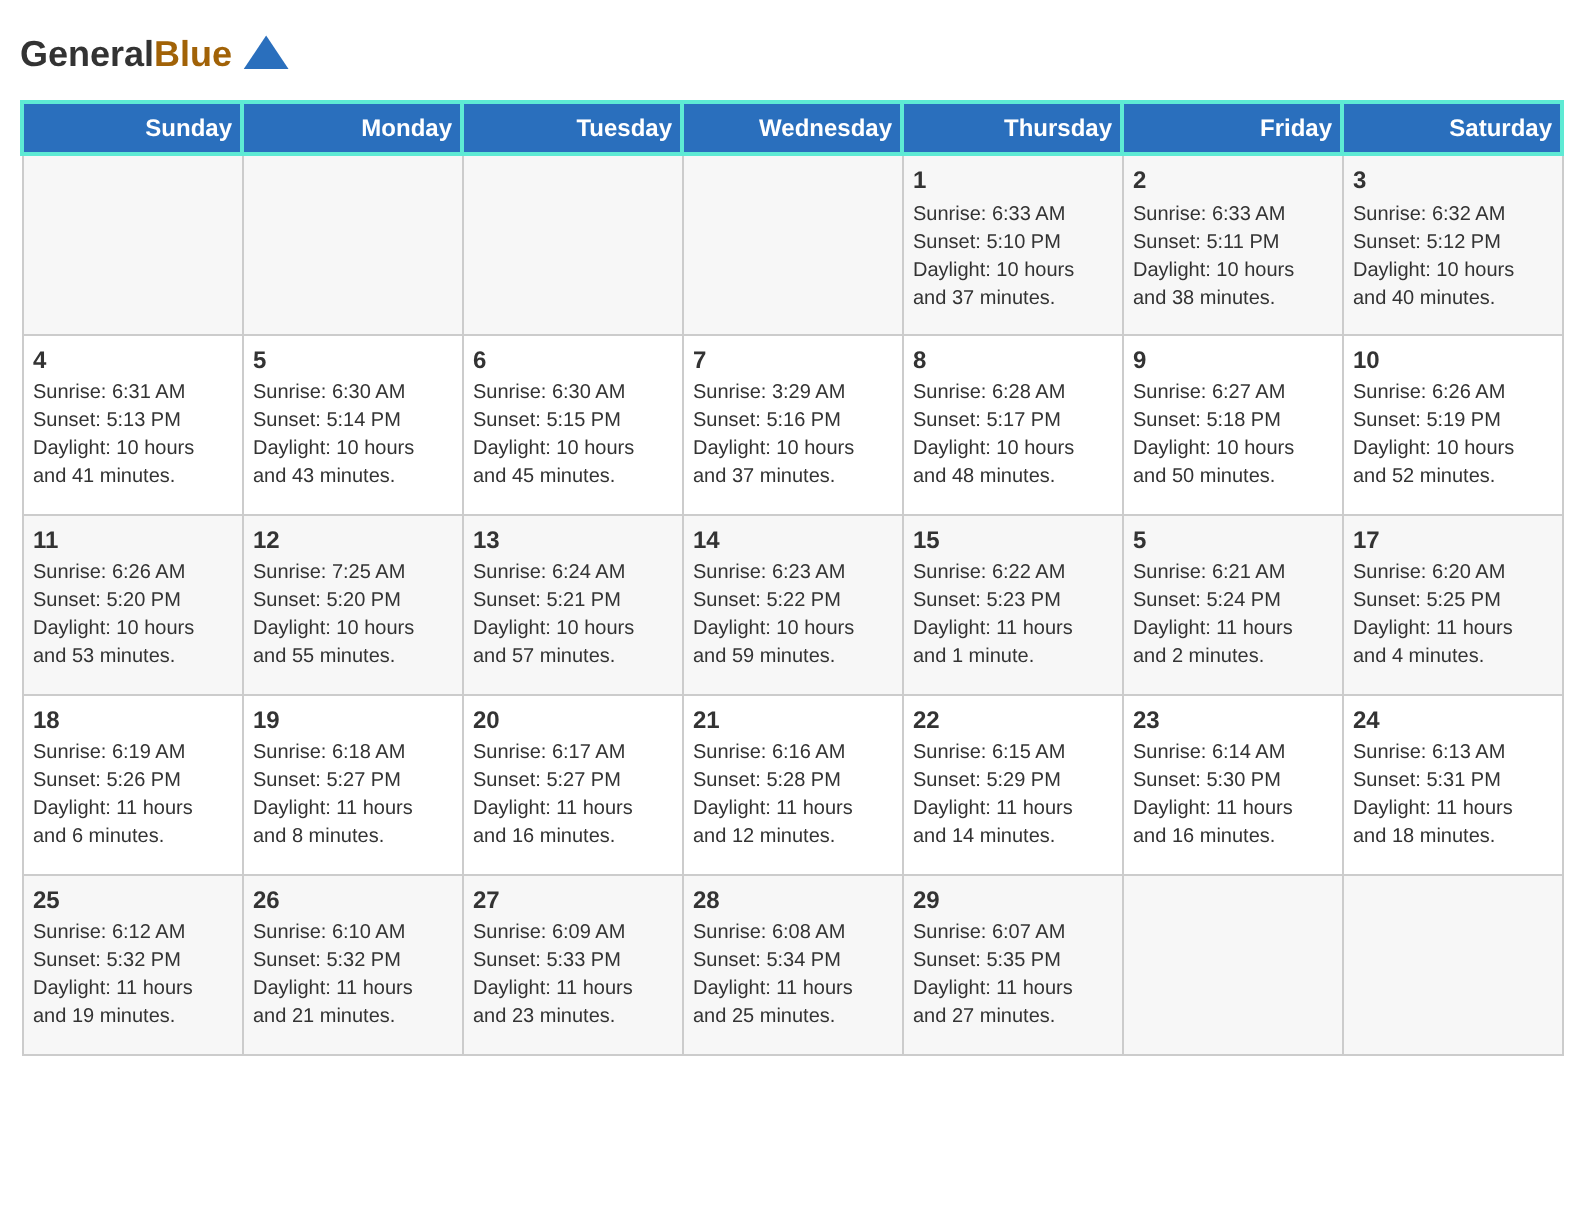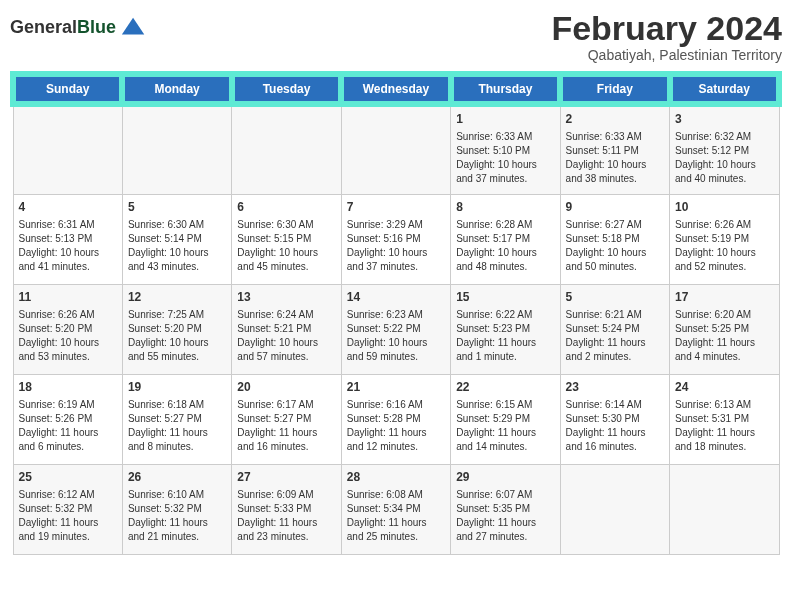--- a/index.html
+++ b/index.html
@@ -26,21 +26,21 @@
       line-height: 1.1;
     }
     .logo-general {
       font-size: 18px;
       font-weight: bold;
       color: #333;
     }
     .logo-blue {
       font-size: 18px;
       font-weight: bold;
-      color: #14532d;
+      color: #a16207;
     }
     .logo-icon {
       width: 28px;
       height: 28px;
       margin-left: 4px;
     }
     .title-section {
       text-align: right;
     }
     .month-title {
@@ -57,23 +57,23 @@
       width: 100%;
       border-collapse: collapse;
       font-size: 10.5px;
     }
     thead tr {
       background-color: #2a6fbd;
       color: #fff;
     }
     thead th {
       padding: 5px 4px;
-      text-align: center;
+      text-align: right;
       font-size: 12px;
-      border: 6px solid #5eead4;
+      border: 2px solid #5eead4;
     }
     tbody tr {
       vertical-align: top;
     }
     tbody td {
       border: 1px solid #ccc;
       padding: 4px 5px;
       height: 90px;
       color: #333;
       line-height: 1.4;
@@ -101,24 +101,20 @@
 <div class="header">
   <div class="logo">
     <div class="logo-text">
       <span class="logo-general">General</span>
       <span class="logo-blue">Blue</span>
     </div>
     <svg class="logo-icon" viewBox="0 0 30 30">
       <polygon points="14,4 26,22 2,22" fill="#2a6fbd"></polygon>
     </svg>
   </div>
-  <div class="title-section">
-    <div class="month-title">February 2024</div>
-    <div class="location-subtitle">Qabatiyah, Palestinian Territory</div>
-  </div>
 </div>
 
 <table>
   <thead>
     <tr id="header-row">
         <th>Sunday</th>
         <th>Monday</th>
         <th>Tuesday</th>
         <th>Wednesday</th>
         <th>Thursday</th>

